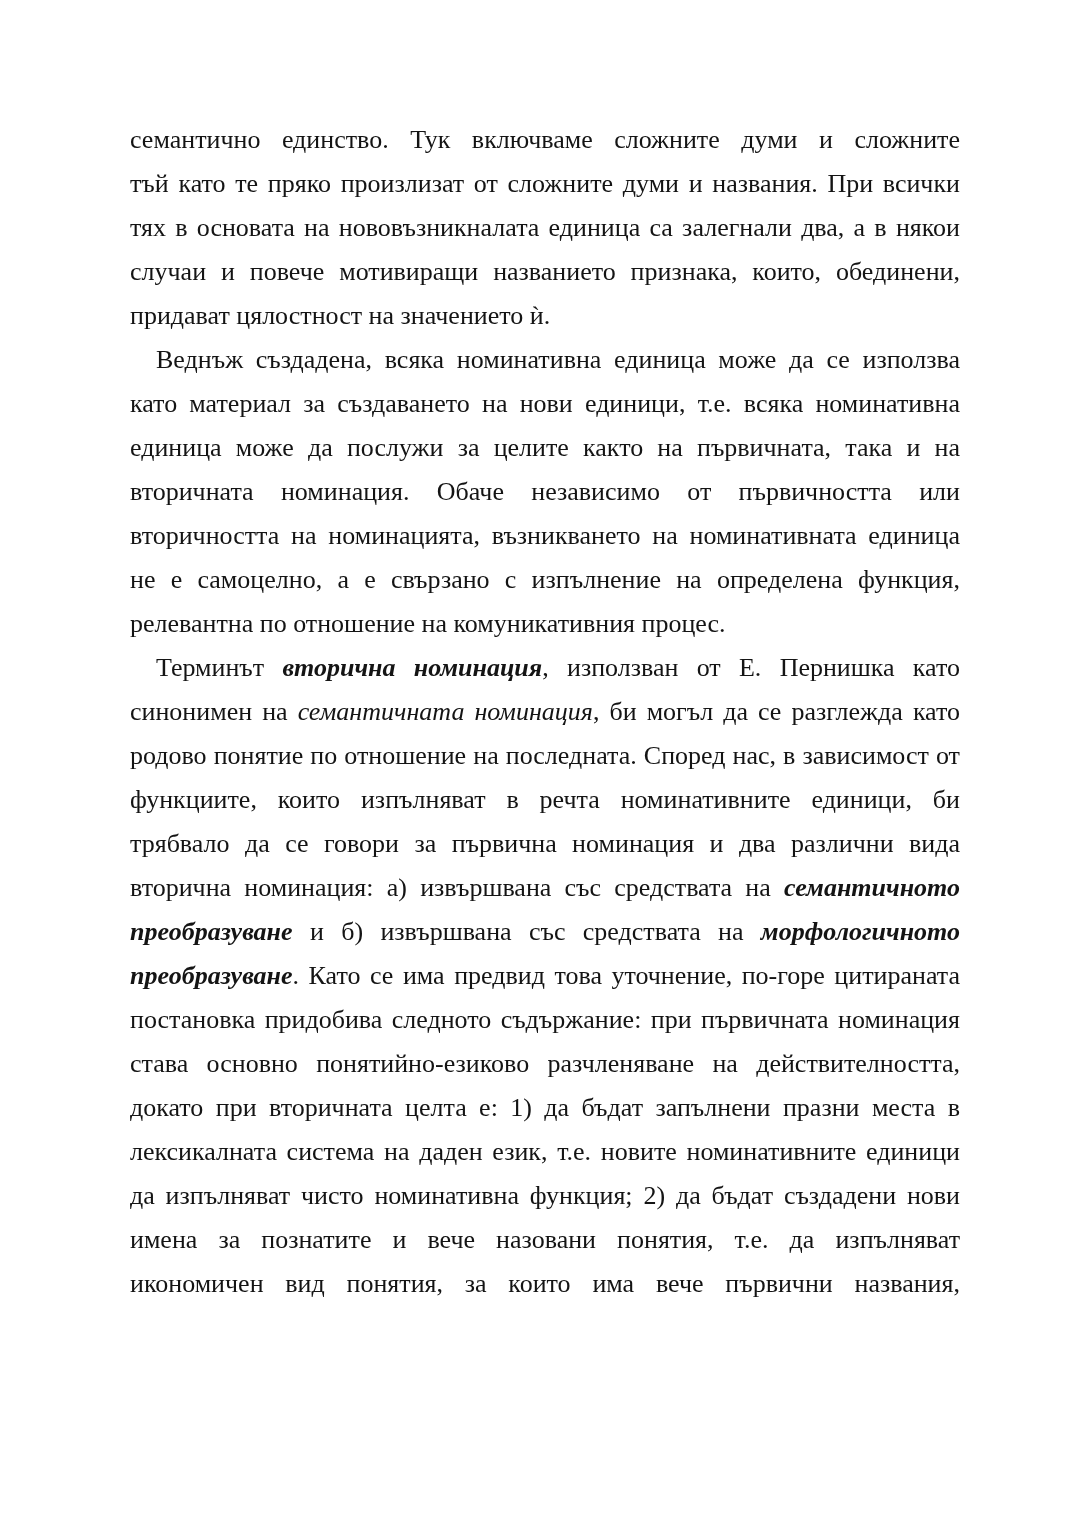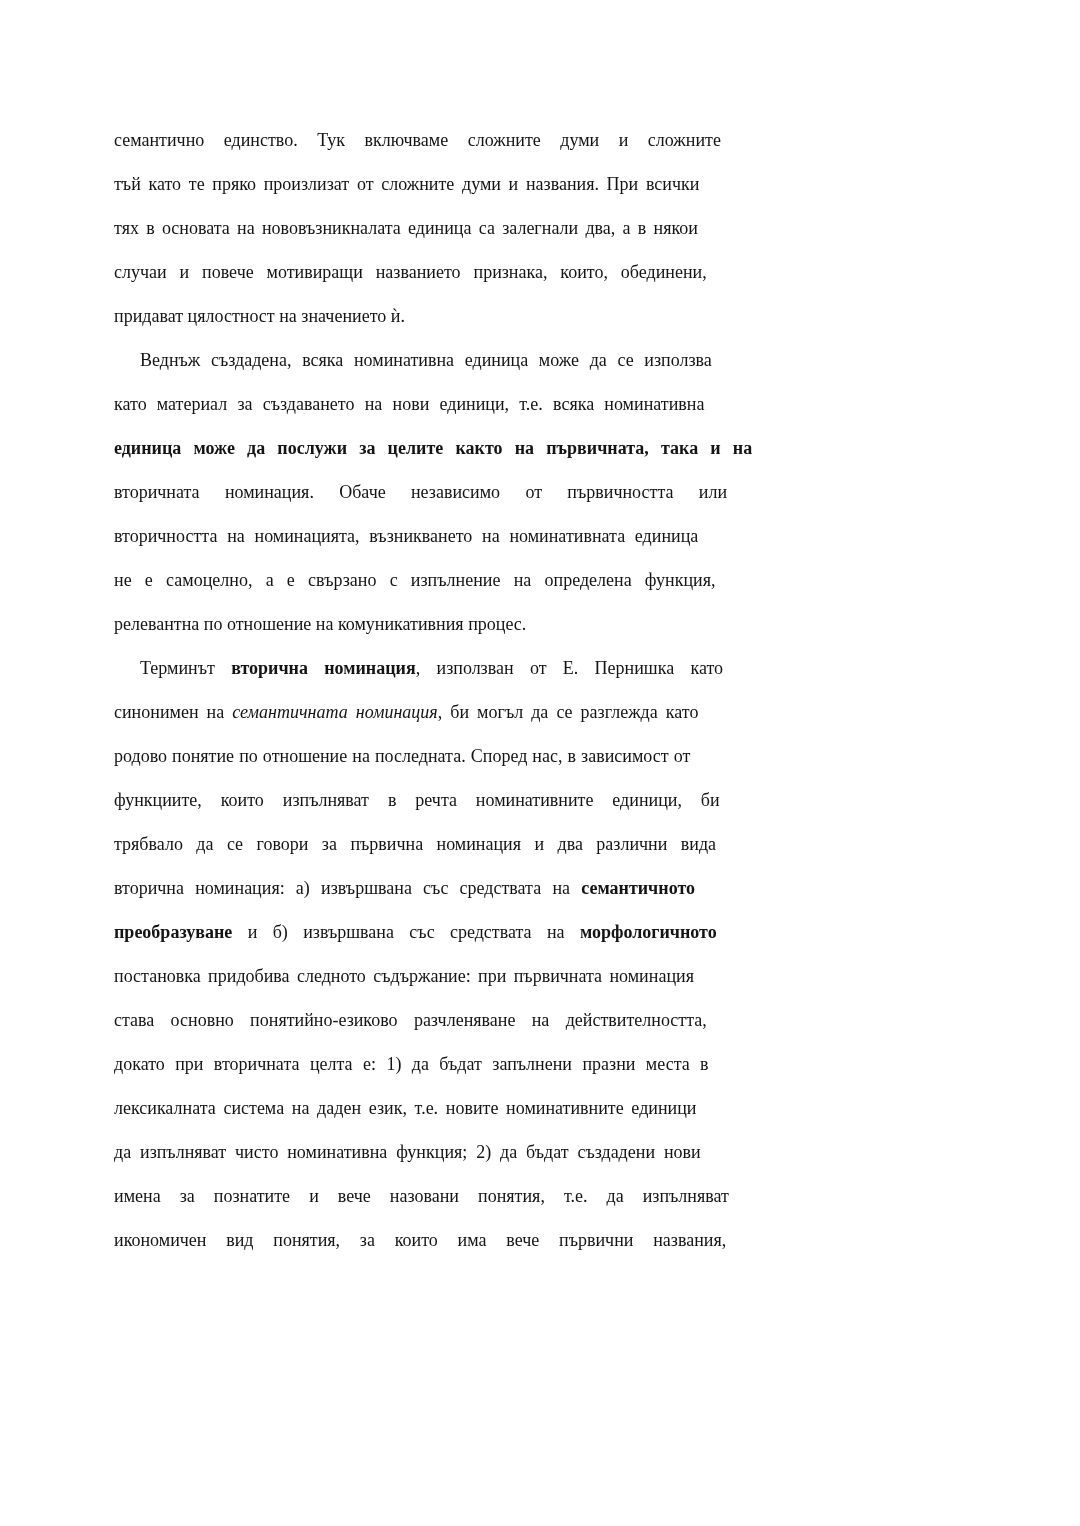--- a/index.html
+++ b/index.html
@@ -12,66 +12,67 @@
   }
   .page {
     position: absolute;
     inset: 0;
     background: #ffffff;
     color: #141414;
     font-family: "Liberation Serif", "DejaVu Serif", serif;
   }
   .doc {
     position: absolute;
-    left: 114px;
+    left: 130px;
     top: 118px;
     width: 830px;
-    font-size: 18px;
+    font-size: 26px;
     line-height: 44px;
     -webkit-font-smoothing: antialiased;
   }
   .para { margin: 0; }
   .line {
     white-space: nowrap;
     height: 44px;
   }
   .line.indent { padding-left: 26px; }
   .runs { display: inline; }
-  .bi { font-weight: bold; }
+  .bi { font-weight: bold; font-style: italic; }
   .i  { font-style: italic; }
 </style>
 </head>
 <body>
 
 <div class="page">
   <div class="doc">
       <div class="para">
         <div class="line"><span class="runs" style="word-spacing: 14.9955px;"><span>семантично единство. Тук включваме сложните думи и сложните</span></span></div>
         <div class="line"><span class="runs" style="word-spacing: 3.17756px;"><span>тъй като те пряко произлизат от сложните думи и названия. При всички</span></span></div>
         <div class="line"><span class="runs" style="word-spacing: 2.7429px;"><span>тях в основата на нововъзникналата единица са залегнали два, а в някои</span></span></div>
         <div class="line"><span class="runs" style="word-spacing: 8.39509px; margin-top: 48px;"><span>случаи и повече мотивиращи названието признака, които, обединени,</span></span></div>
         <div class="line last"><span class="runs" style="word-spacing: 0px; margin-top: 32px;"><span>придават цялостност на значението ѝ.</span></span></div>
       </div>
       <div class="para">
         <div class="line indent"><span class="runs" style="word-spacing: 6.17773px;"><span>Веднъж създадена, всяка номинативна единица може да се използва</span></span></div>
         <div class="line"><span class="runs" style="word-spacing: 5.70833px;"><span>като материал за създаването на нови единици, т.е. всяка номинативна</span></span></div>
-        <div class="line"><span class="runs" style="word-spacing: 7.67614px; font-weight: bold;"><span>единица може да послужи за целите както на първичната, така и на</span></span></div>
+        <div class="line"><span class="runs" style="word-spacing: 7.67614px;"><span>единица може да послужи за целите както на първичната, така и на</span></span></div>
         <div class="line"><span class="runs" style="word-spacing: 20.8151px;"><span>вторичната номинация. Обаче независимо от първичността или</span></span></div>
         <div class="line"><span class="runs" style="word-spacing: 5.2526px; margin-top: 35px;"><span>вторичността на номинацията, възникването на номинативната единица</span></span></div>
         <div class="line"><span class="runs" style="word-spacing: 8.73594px;"><span>не е самоцелно, а е свързано с изпълнение на определена функция,</span></span></div>
         <div class="line last"><span class="runs" style="word-spacing: 0px;"><span>релевантна по отношение на комуникативния процес.</span></span></div>
       </div>
       <div class="para">
         <div class="line indent"><span class="runs" style="word-spacing: 11.7835px;"><span>Терминът </span><span class="bi">вторична номинация</span><span>, използван от Е. Пернишка като</span></span></div>
         <div class="line"><span class="runs" style="word-spacing: 3.53472px;"><span>синонимен на </span><span class="i">семантичната номинация</span><span>, би могъл да се разглежда като</span></span></div>
         <div class="line"><span class="runs" style="word-spacing: 0.564063px;"><span>родово понятие по отношение на последната. Според нас, в зависимост от</span></span></div>
         <div class="line"><span class="runs" style="word-spacing: 14.4062px;"><span>функциите, които изпълняват в речта номинативните единици, би</span></span></div>
         <div class="line"><span class="runs" style="word-spacing: 8.91563px; margin-top: 24px;"><span>трябвало да се говори за първична номинация и два различни вида</span></span></div>
         <div class="line"><span class="runs" style="word-spacing: 6.69866px;"><span>вторична номинация: а) извършвана със средствата на </span><span class="bi">семантичното</span></span></div>
         <div class="line"><span class="runs" style="word-spacing: 10.846px;"><span class="bi">преобразуване</span><span> и б) извършвана със средствата на </span><span class="bi">морфологичното</span></span></div>
+        <div class="line"><span class="runs" style="word-spacing: 3.01758px;"><span class="bi">преобразуване</span><span>. Като се има предвид това уточнение, по-горе цитираната</span></span></div>
         <div class="line"><span class="runs" style="word-spacing: 2.8776px;"><span>постановка придобива следното съдържание: при първичната номинация</span></span></div>
         <div class="line"><span class="runs" style="word-spacing: 11.8px;"><span>става основно понятийно-езиково разчленяване на действителността,</span></span></div>
         <div class="line"><span class="runs" style="word-spacing: 5.91193px;"><span>докато при вторичната целта е: 1) да бъдат запълнени празни места в</span></span></div>
         <div class="line"><span class="runs" style="word-spacing: 3.18359px;"><span>лексикалната система на даден език, т.е. новите номинативните единици</span></span></div>
         <div class="line"><span class="runs" style="word-spacing: 4.34722px;"><span>да изпълняват чисто номинативна функция; 2) да бъдат създадени нови</span></span></div>
         <div class="line"><span class="runs" style="word-spacing: 14.5521px;"><span>имена за познатите и вече назовани понятия, т.е. да изпълняват</span></span></div>
         <div class="line"><span class="runs" style="word-spacing: 15.2695px;"><span>икономичен вид понятия, за които има вече първични названия,</span></span></div>
       </div>
     </div>
 </div>

